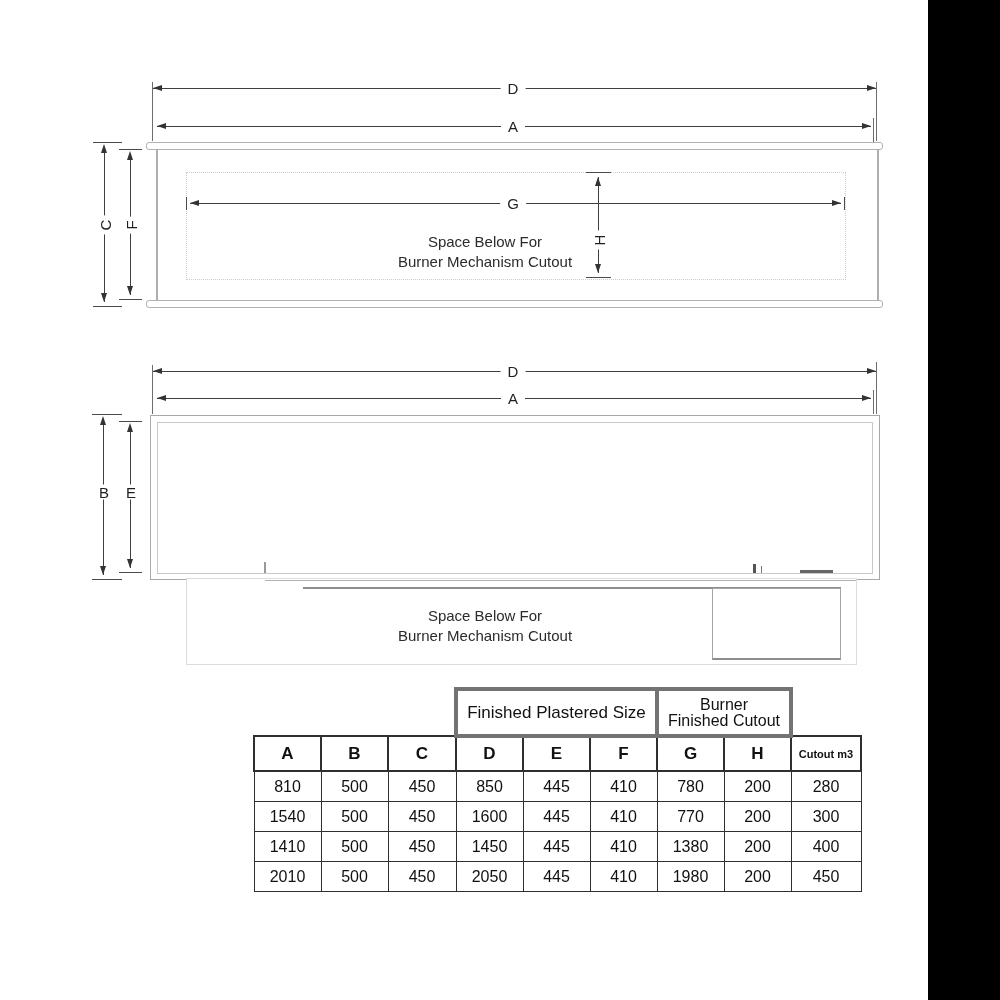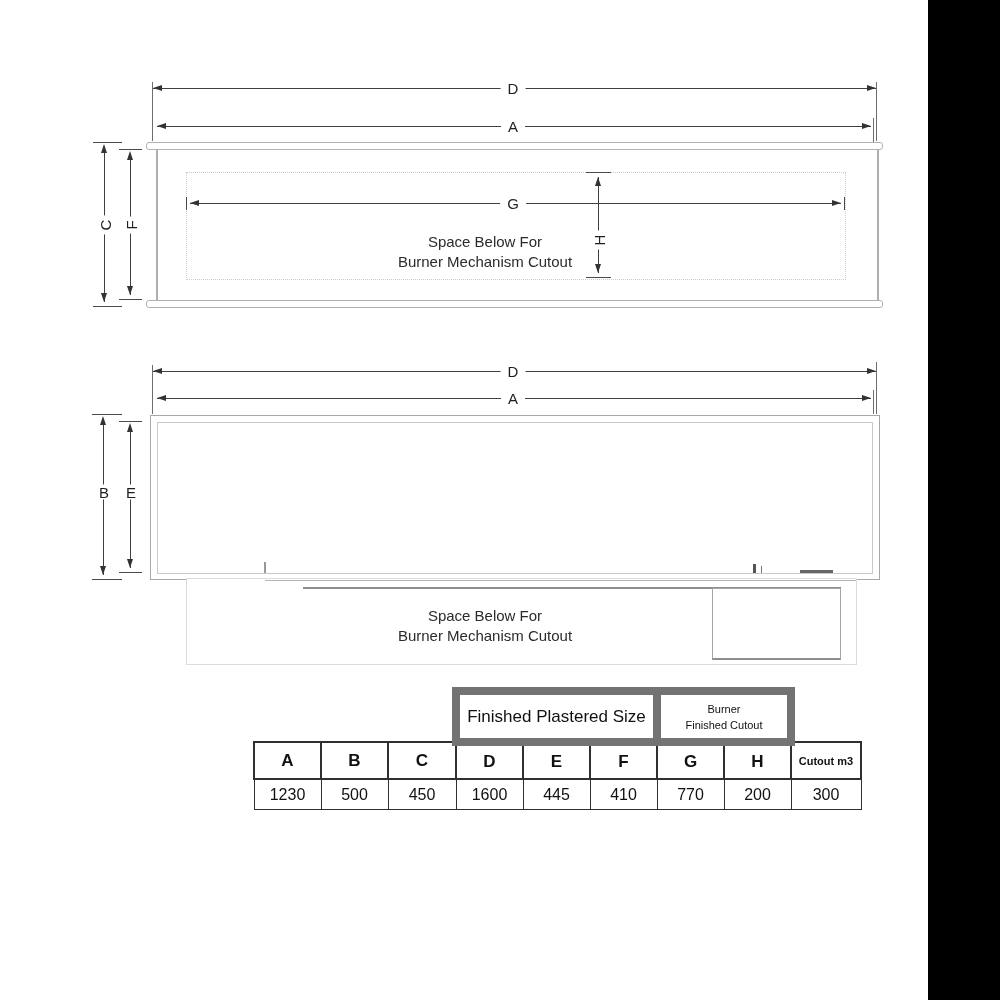--- a/index.html
+++ b/index.html
@@ -28,22 +28,22 @@
   .framerect{position:absolute;border:1px solid #a8a8a8;background:#fff;}
   .innerrect{position:absolute;border:1px solid #c9c9c9;}
   .lightrect{position:absolute;border:1px solid #dcdcdc;background:#fff;}
   .note{position:absolute;width:320px;text-align:center;font-size:15px;line-height:20px;color:#2b2b2b;}
 
   
   table.spec{position:absolute;left:253px;top:687px;border-collapse:collapse;
              font-family:"Liberation Sans", sans-serif;color:#111;table-layout:fixed;}
   table.spec td{text-align:center;vertical-align:middle;}
   td.blank{border:none;}
-  td.group{border:8px solid #737373;font-size:17px;height:41px;}
-  td.group .small{font-size:11px;line-height:16px;display:block;}
+  td.group{border:4px solid #737373;font-size:17px;height:41px;}
+  td.group .small{font-size:16px;line-height:16px;display:block;}
   td.colhead{border:2px solid #2f2f2f;font-weight:bold;font-size:17px;height:30px;}
   td.colhead.small{font-size:11px;}
   td.val{border:1.5px solid #2f2f2f;font-size:16px;height:27px;}
 
   .band{position:absolute;background:#000;}
 </style>
 </head>
 <body>
 
 <div id="stage">
@@ -171,28 +171,61 @@
         <td class="colhead">B</td>
         <td class="colhead">C</td>
         <td class="colhead">D</td>
         <td class="colhead">E</td>
         <td class="colhead">F</td>
         <td class="colhead">G</td>
         <td class="colhead">H</td>
         <td class="colhead small">Cutout m3</td>
       </tr>
       <tr>
-        <td class="val">1230</td>
+        <td class="val">810</td>
+        <td class="val">500</td>
+        <td class="val">450</td>
+        <td class="val">850</td>
+        <td class="val">445</td>
+        <td class="val">410</td>
+        <td class="val">780</td>
+        <td class="val">200</td>
+        <td class="val">280</td>
+      </tr>
+      <tr>
+        <td class="val">1540</td>
         <td class="val">500</td>
         <td class="val">450</td>
         <td class="val">1600</td>
         <td class="val">445</td>
         <td class="val">410</td>
         <td class="val">770</td>
         <td class="val">200</td>
         <td class="val">300</td>
+      </tr>
+      <tr>
+        <td class="val">1410</td>
+        <td class="val">500</td>
+        <td class="val">450</td>
+        <td class="val">1450</td>
+        <td class="val">445</td>
+        <td class="val">410</td>
+        <td class="val">1380</td>
+        <td class="val">200</td>
+        <td class="val">400</td>
+      </tr>
+      <tr>
+        <td class="val">2010</td>
+        <td class="val">500</td>
+        <td class="val">450</td>
+        <td class="val">2050</td>
+        <td class="val">445</td>
+        <td class="val">410</td>
+        <td class="val">1980</td>
+        <td class="val">200</td>
+        <td class="val">450</td>
       </tr>
     </tbody>
   </table>
 
   <div class="band" style="left:928px;top:0;width:72px;height:1000px;"></div>
 
 </div>
 
 </body></html>

